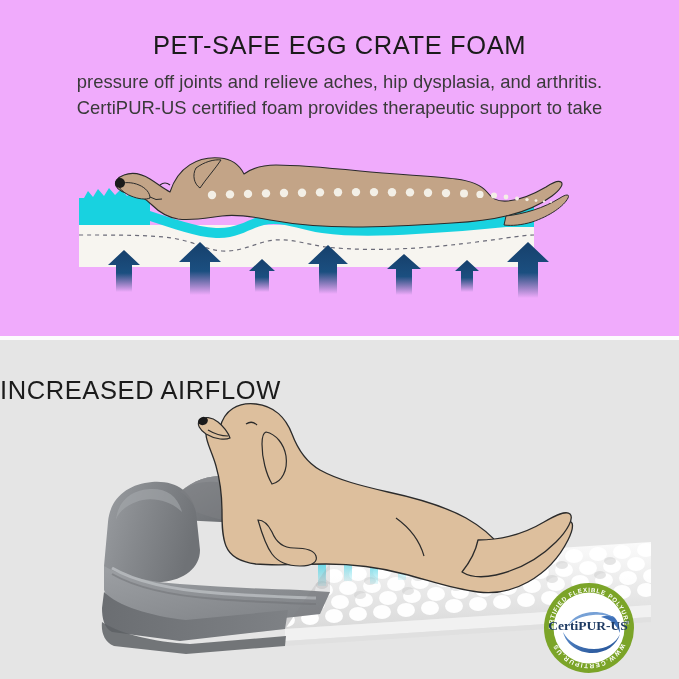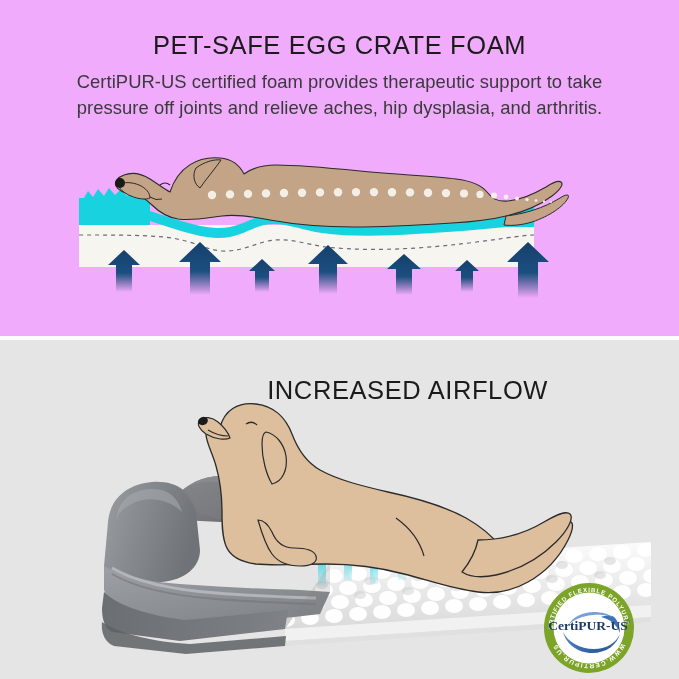--- a/index.html
+++ b/index.html
@@ -30,40 +30,40 @@
   .sub-line{display:block;}
 
   .divider{
     position:absolute;left:0;top:336px;width:679px;height:4px;background:#fdfdfd;
   }
 
   
   .panel2{position:absolute;left:0;top:340px;width:679px;height:339px;background:#e5e5e5;}
   .title2{
     position:absolute;left:0;top:36px;width:548px;
-    text-align:right;
+    text-align:left;
     font-size:25.5px;letter-spacing:0.6px;
     color:#1b1b1b;font-weight:400;
   }
 
   svg{display:block;}
   .fig{position:absolute;}
 </style>
 </head>
 <body>
 
 <div class="page">
 
   <div class="panel1">
 
     <div class="title1">PET-SAFE EGG CRATE FOAM</div>
 
     <div class="subtitle1">
+      <span class="sub-line">pressure off joints and relieve aches, hip dysplasia, and arthritis.</span>
       <span class="sub-line">CertiPUR-US certified foam provides therapeutic support to take</span>
-      <span class="sub-line">pressure off joints and relieve aches, hip dysplasia, and arthritis.</span>
     </div>
 
     <div class="fig" style="left:0px;top:132px;">
       <svg width="679" height="200" viewBox="0 0 679 200">
         <defs>
           <linearGradient id="arrGrad" x1="0" y1="0" x2="0" y2="1">
             <stop offset="0%" stop-color="#16406c"></stop>
             <stop offset="55%" stop-color="#1b4f80"></stop>
             <stop offset="100%" stop-color="#16406c" stop-opacity="0"></stop>
           </linearGradient>

